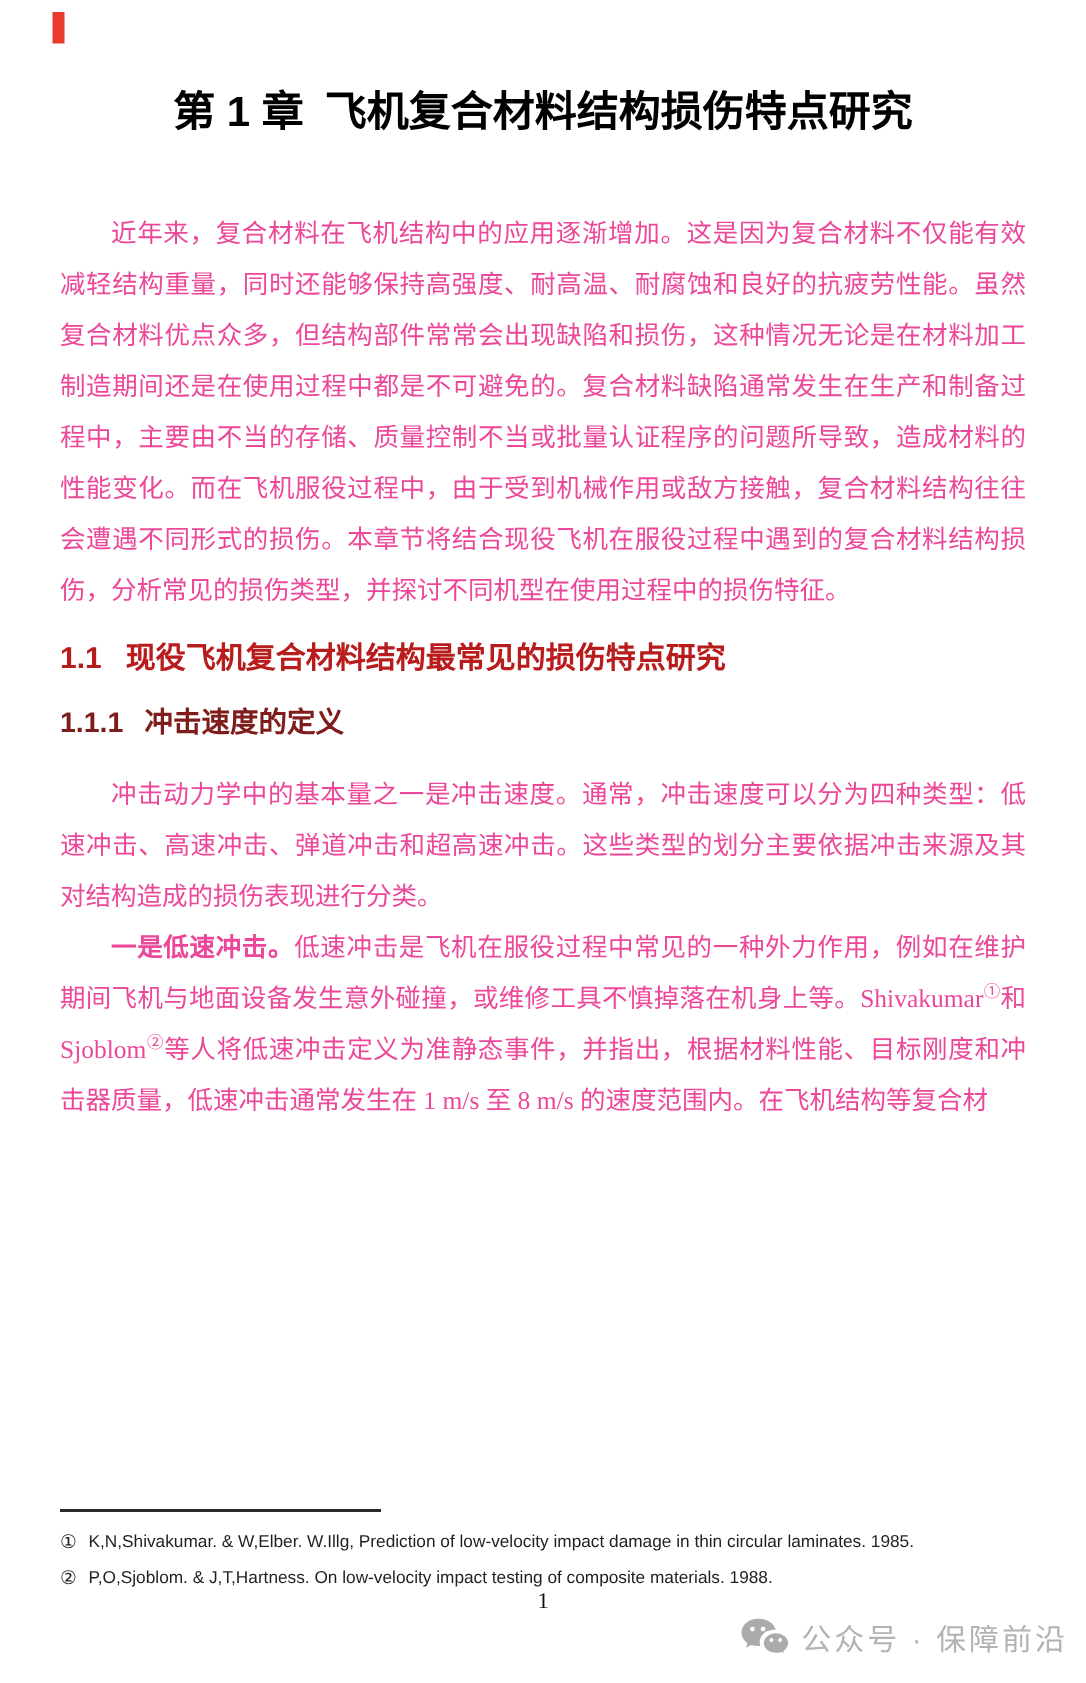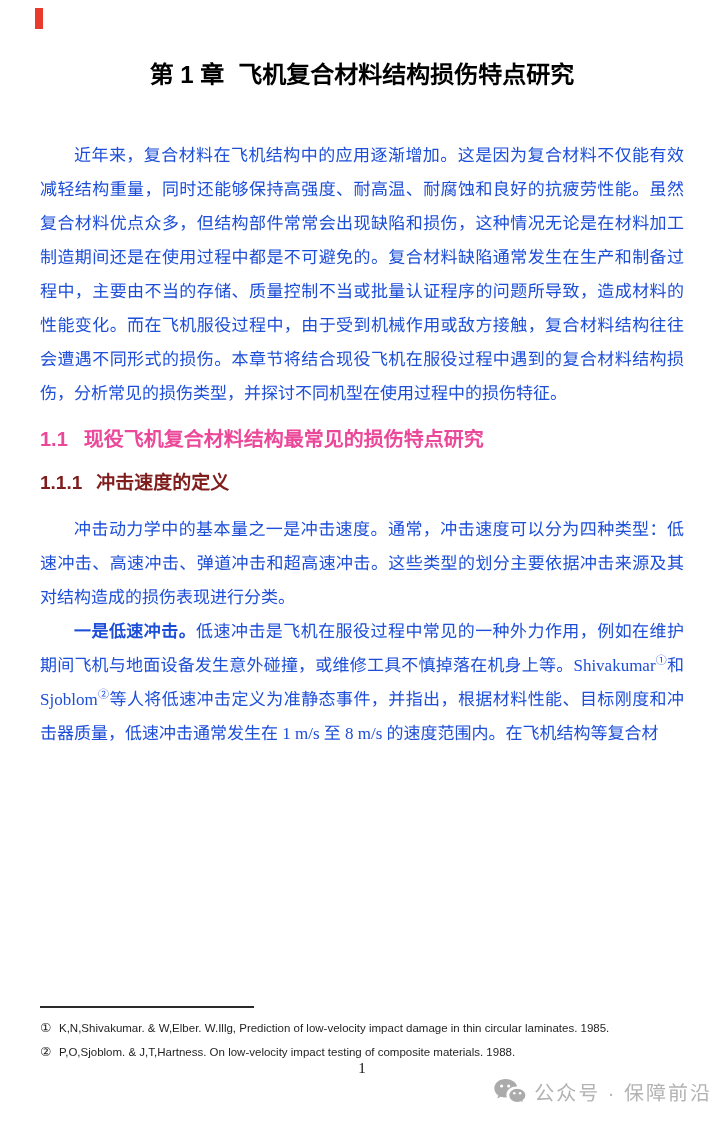--- a/index.html
+++ b/index.html
@@ -24,43 +24,43 @@
     position: absolute;
     left: 40px;
     right: 40px;
     top: 0;
   }
   .chapter-title {
     margin: 0;
     padding-top: 56px;
     font-family: "Liberation Sans", "DejaVu Sans", sans-serif;
     font-weight: bold;
-    font-size: 24px;
+    font-size: 28px;
     line-height: 38px;
     text-align: center;
     color: #000000;
     white-space: nowrap;
   }
   .chapter-title .title-text { margin-left: 14px; }
   p.body-para {
     margin: 0;
     font-size: 17px;
     line-height: 34px;
     text-align: justify;
     text-indent: 2em;
-    color: #1d4ed8;
+    color: #ec4899;
   }
   p.first-para { margin-top: 45px; }
   .h2 {
     margin: 13px 0 15px 0;
     font-family: "Liberation Sans", "DejaVu Sans", sans-serif;
     font-weight: bold;
     font-size: 20px;
     line-height: 30px;
-    color: #ec4899;
+    color: #b91c1c;
   }
   .h2 .heading-title { margin-left: 16px; }
   .h3 {
     margin: 7px 0 16px 0;
     font-family: "Liberation Sans", "DejaVu Sans", sans-serif;
     font-weight: bold;
     font-size: 19px;
     line-height: 28px;
     color: #7f1d1d;
   }

